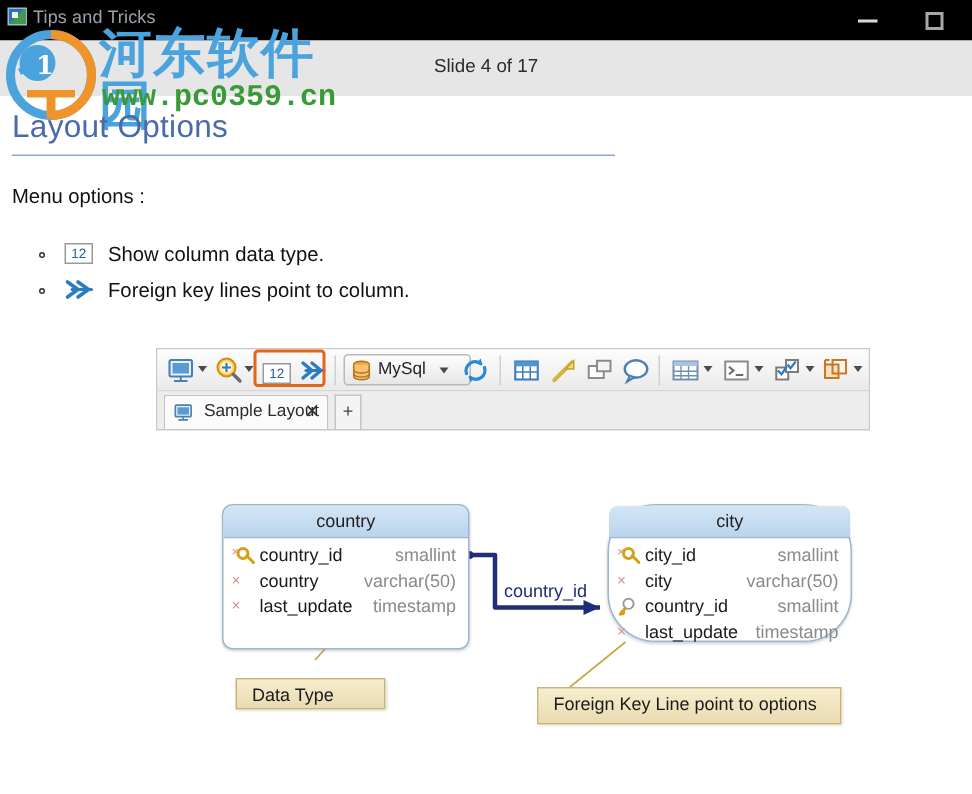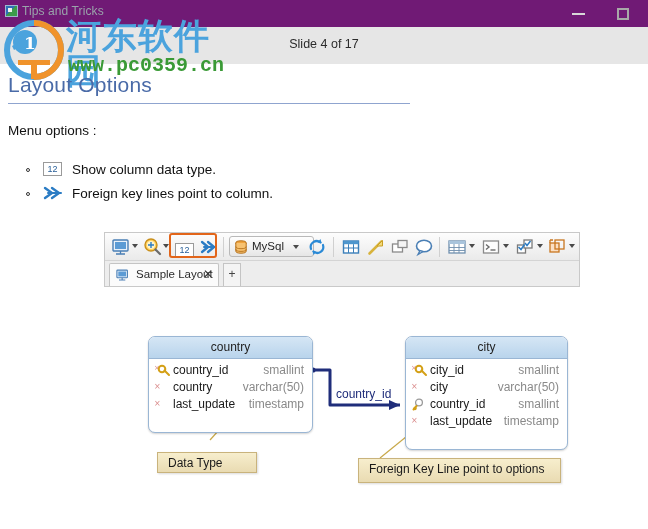--- a/index.html
+++ b/index.html
@@ -6,21 +6,21 @@
   body{
     width:648px;height:529px;overflow:hidden;position:relative;
     background:#ffffff;
     font-family:"Liberation Sans", sans-serif;
     -webkit-font-smoothing:antialiased;
   }
 
   
   .titlebar{
     position:absolute;left:0;top:0;width:648px;height:27px;
-    background:#701a75;border-bottom:1px solid #e8e8e8;
+    background:#000000;border-bottom:1px solid #e8e8e8;
   }
   .tb-icon{
     position:absolute;left:5px;top:5px;width:13px;height:12px;
     background:linear-gradient(135deg,#2f6fb5 0%,#2f6fb5 45%,#3d9b4b 46%,#3d9b4b 100%);
     border:1px solid #9fb8d0;box-sizing:border-box;
   }
   .tb-icon:after{
     content:"";position:absolute;left:2px;top:2px;width:4px;height:4px;background:#f0f0f0;
   }
   .tb-title{
@@ -136,21 +136,21 @@
     background:linear-gradient(#d5e6f5,#b9d4ec);
     border-bottom:1px solid #9ab6d4;border-radius:6px 6px 0 0;
     font-size:12px;color:#222;text-align:center;line-height:21px;
   }
   .erow{position:absolute;left:0;right:0;height:17px;}
   .erow .kicon{position:absolute;left:5px;top:1px;width:16px;height:14px;}
   .erow .cname{position:absolute;left:24px;top:0px;font-size:12px;color:#1a1a1a;}
   .erow .ctype{position:absolute;right:8px;top:0px;font-size:12px;color:#8a8a8a;text-align:center;}
 
   #tbl-country{left:148px;top:336px;width:165px;height:97px;}
-  #tbl-city{left:405px;top:336px;width:163px;height:114px;}
+  #tbl-city{left:405px;top:336px;width:163px;height:92px;border-radius:32px;}
 
   
   .callout{
     position:absolute;background:linear-gradient(#f7eecd,#e9dbb2);
     border:1px solid #c9b37c;box-sizing:border-box;
     font-size:12px;color:#1a1a1a;line-height:21px;padding-left:10px;
     box-shadow:1px 1px 2px rgba(0,0,0,.15);
   }
   #callout-datatype{left:157px;top:452px;width:100px;height:21px;}
   #callout-fk{left:358px;top:458px;width:203px;height:25px;}

